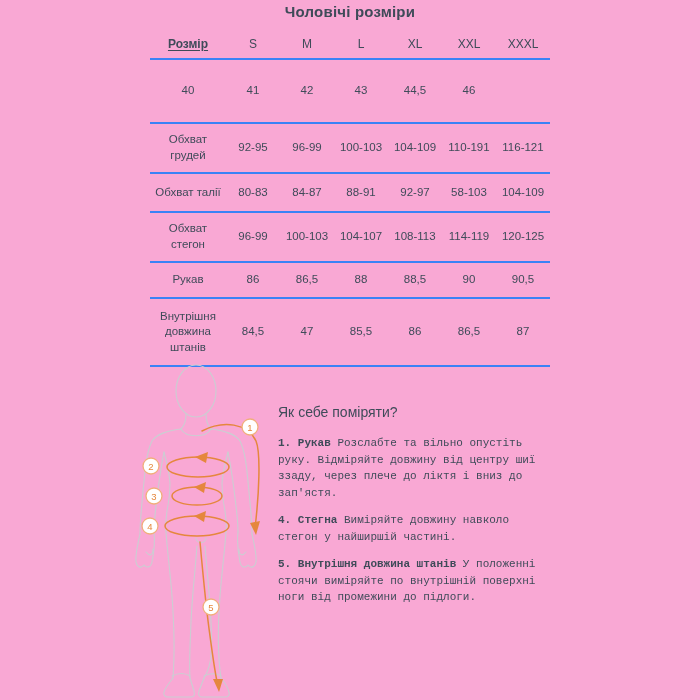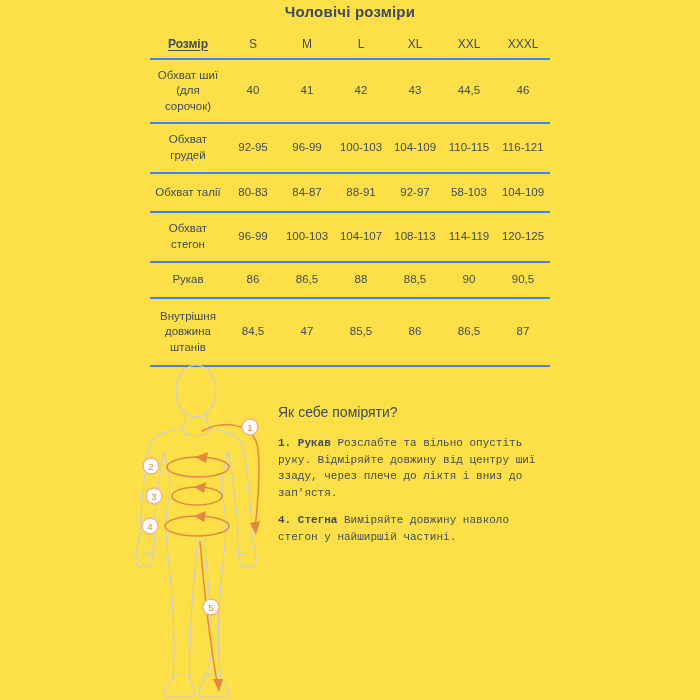--- a/index.html
+++ b/index.html
@@ -2,21 +2,21 @@
 <html><head>
 <meta charset="utf-8">
 <style>
   html,body{margin:0;padding:0;background:#fff;}
   body{
     width:700px;height:700px;
     font-family:"Liberation Sans",sans-serif;
     color:#3f4b59;
     -webkit-font-smoothing:antialiased;
   }
-  .page{position:relative;width:700px;height:700px;overflow:hidden;background:#fde047;}
+  .page{position:relative;width:700px;height:700px;overflow:hidden;background:#f9a8d4;}
 
   
   .page-title{
     position:absolute;top:3px;left:0;width:100%;
     text-align:center;font-size:15px;font-weight:600;letter-spacing:.2px;
   }
 
   
   .size-table{position:absolute;top:30px;left:150px;width:400px;}
   .trow{
@@ -67,39 +67,36 @@
       <div class="cell size-col">Розмір</div>
       <div class="cell">S</div>
       <div class="cell">M</div>
       <div class="cell">L</div>
       <div class="cell">XL</div>
       <div class="cell">XXL</div>
       <div class="cell">XXXL</div>
     </div>
 
     <div class="trow h1">
-      <div class="cell">Обхват шиї
-(для
-сорочок)</div>
       <div class="cell">40</div>
       <div class="cell">41</div>
       <div class="cell">42</div>
       <div class="cell">43</div>
       <div class="cell">44,5</div>
       <div class="cell">46</div>
     </div>
 
     <div class="trow h2">
       <div class="cell">Обхват
 грудей</div>
       <div class="cell">92-95</div>
       <div class="cell">96-99</div>
       <div class="cell">100-103</div>
       <div class="cell">104-109</div>
-      <div class="cell">110-115</div>
+      <div class="cell">110-191</div>
       <div class="cell">116-121</div>
     </div>
 
     <div class="trow h3">
       <div class="cell">Обхват талії</div>
       <div class="cell">80-83</div>
       <div class="cell">84-87</div>
       <div class="cell">88-91</div>
       <div class="cell">92-97</div>
       <div class="cell">58-103</div>
@@ -199,15 +196,16 @@
 
   <div class="instructions">
     <h2>Як себе поміряти?</h2>
 
     <p><span class="term">1. Рукав</span><span> Розслабте та вільно опустіть руку. Відміряйте довжину від центру шиї ззаду, через плече до ліктя і вниз до зап'ястя.</span></p>
 
 
 
     <p><span class="term">4. Стегна</span><span> Виміряйте довжину навколо стегон у найширшій частині.</span></p>
 
+    <p><span class="term">5. Внутрішня довжина штанів</span><span> У положенні стоячи виміряйте по внутрішній поверхні ноги від промежини до підлоги.</span></p>
   </div>
 
 </div>
 
 </body></html>

